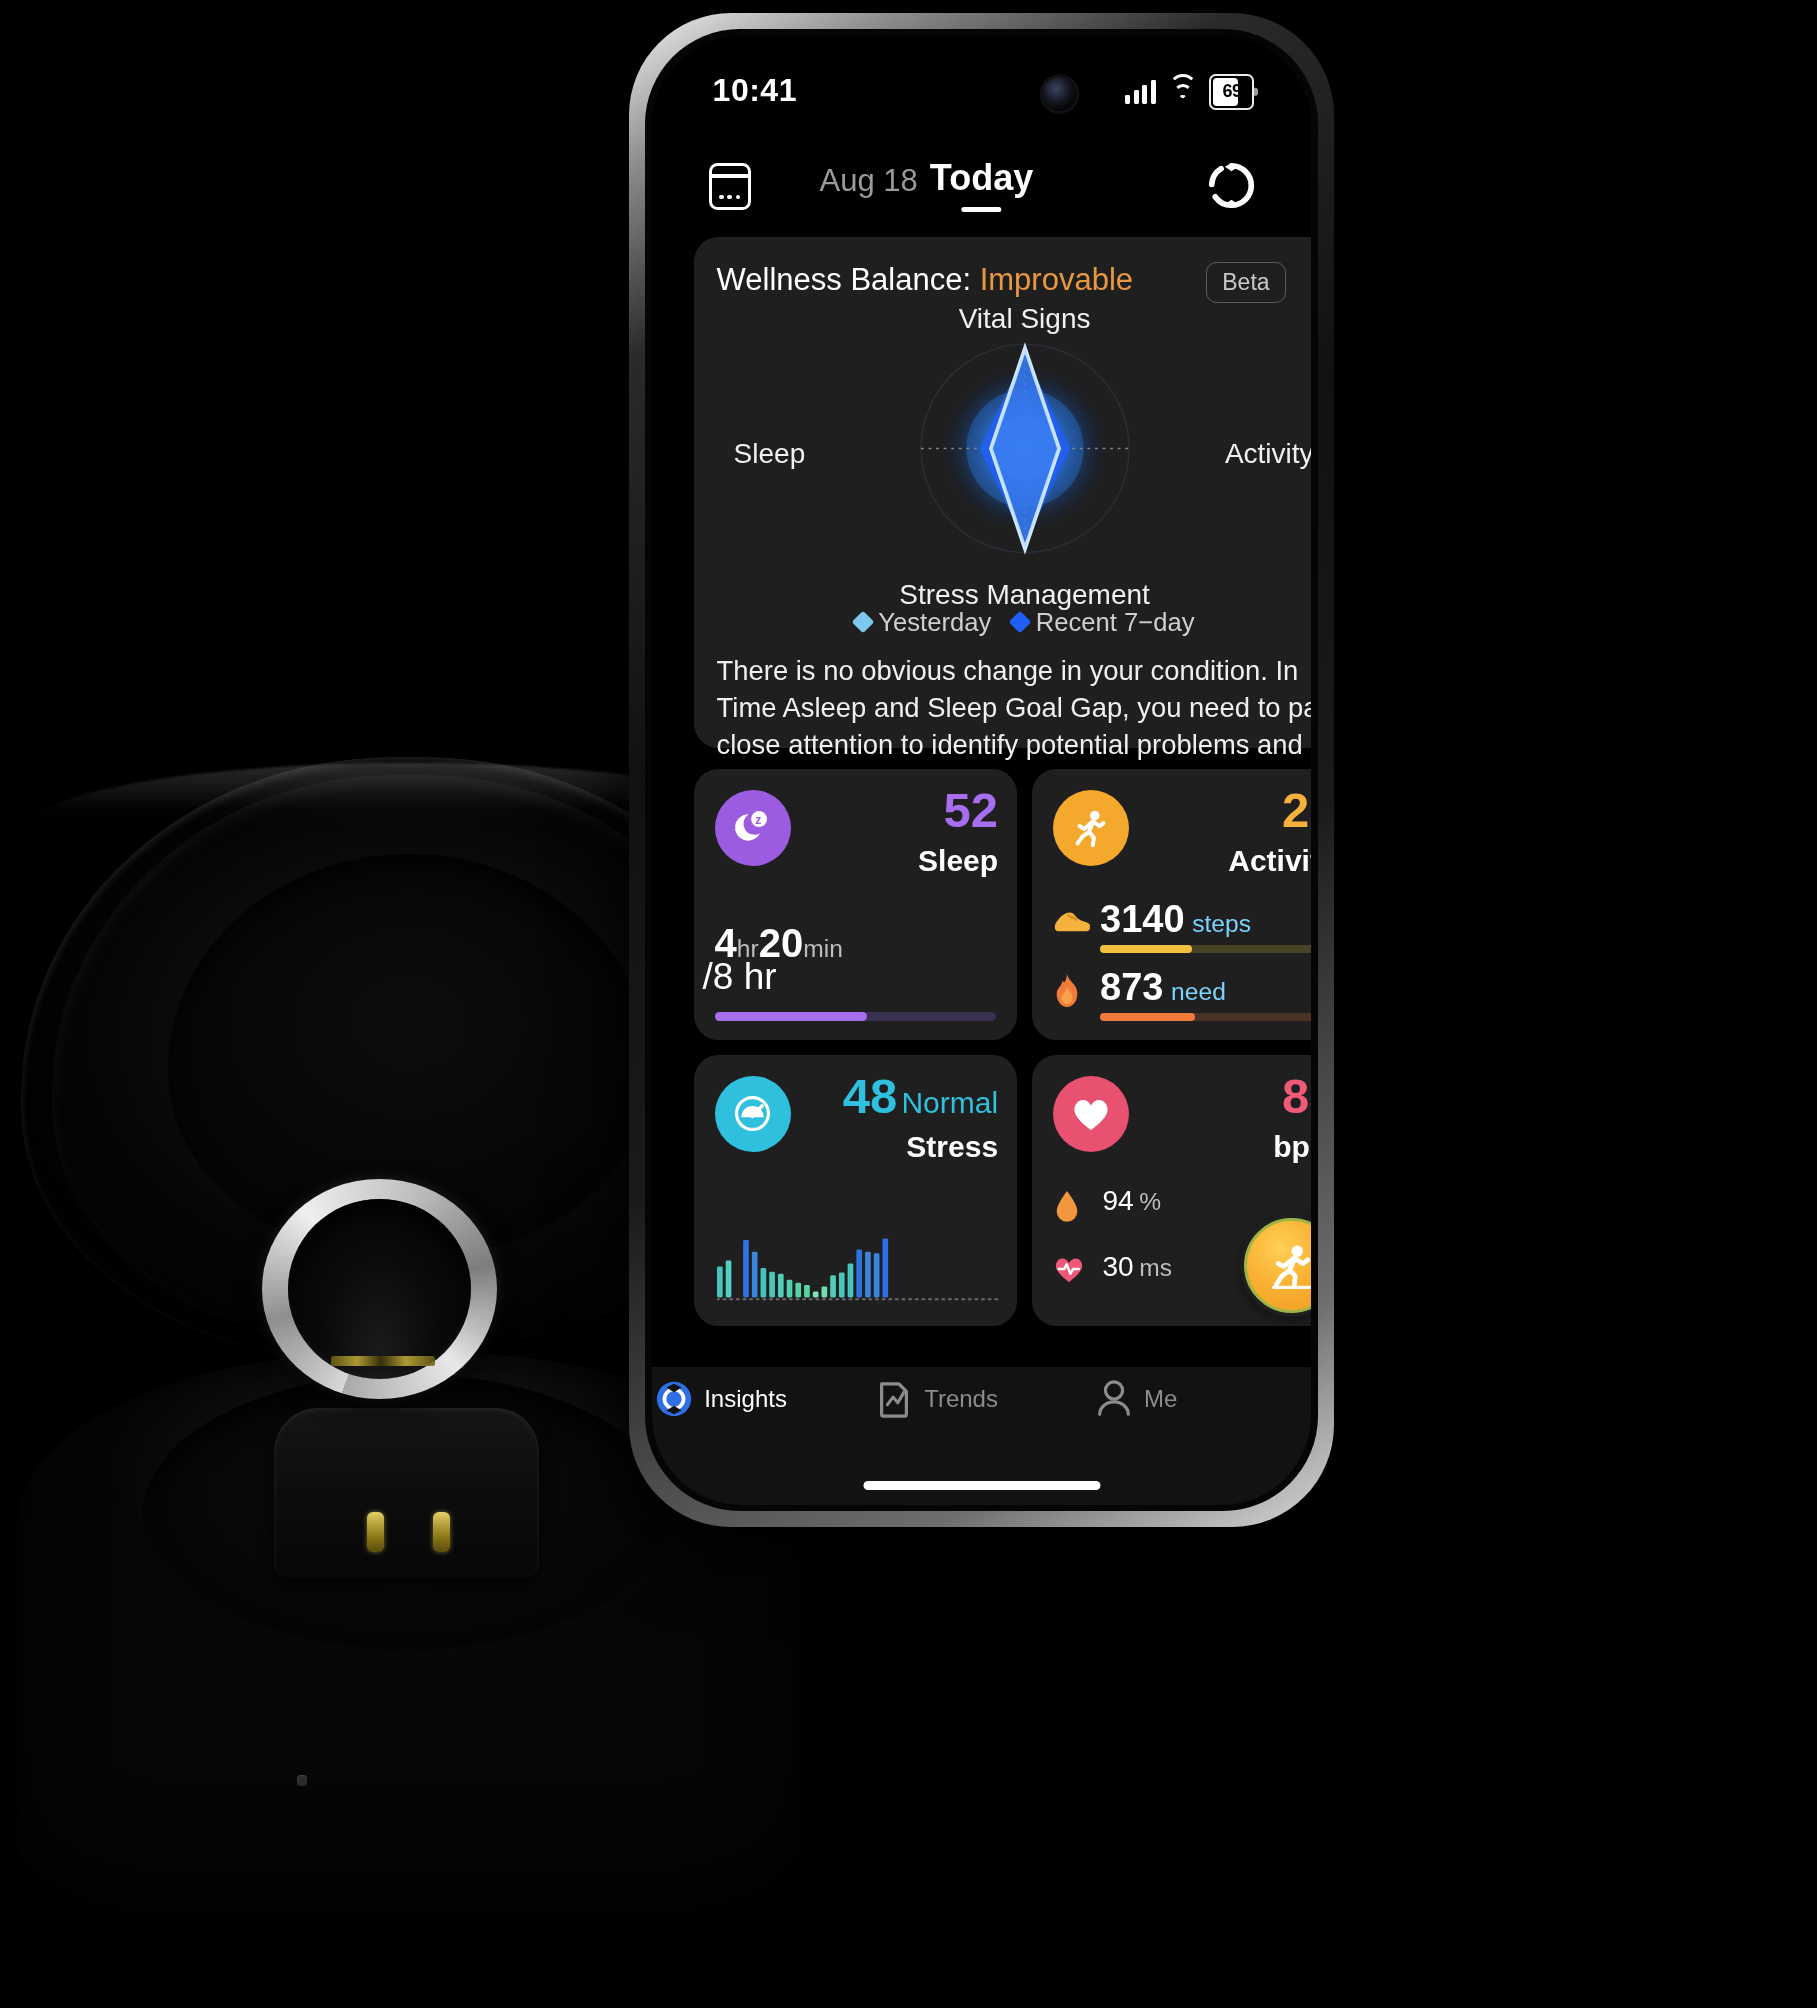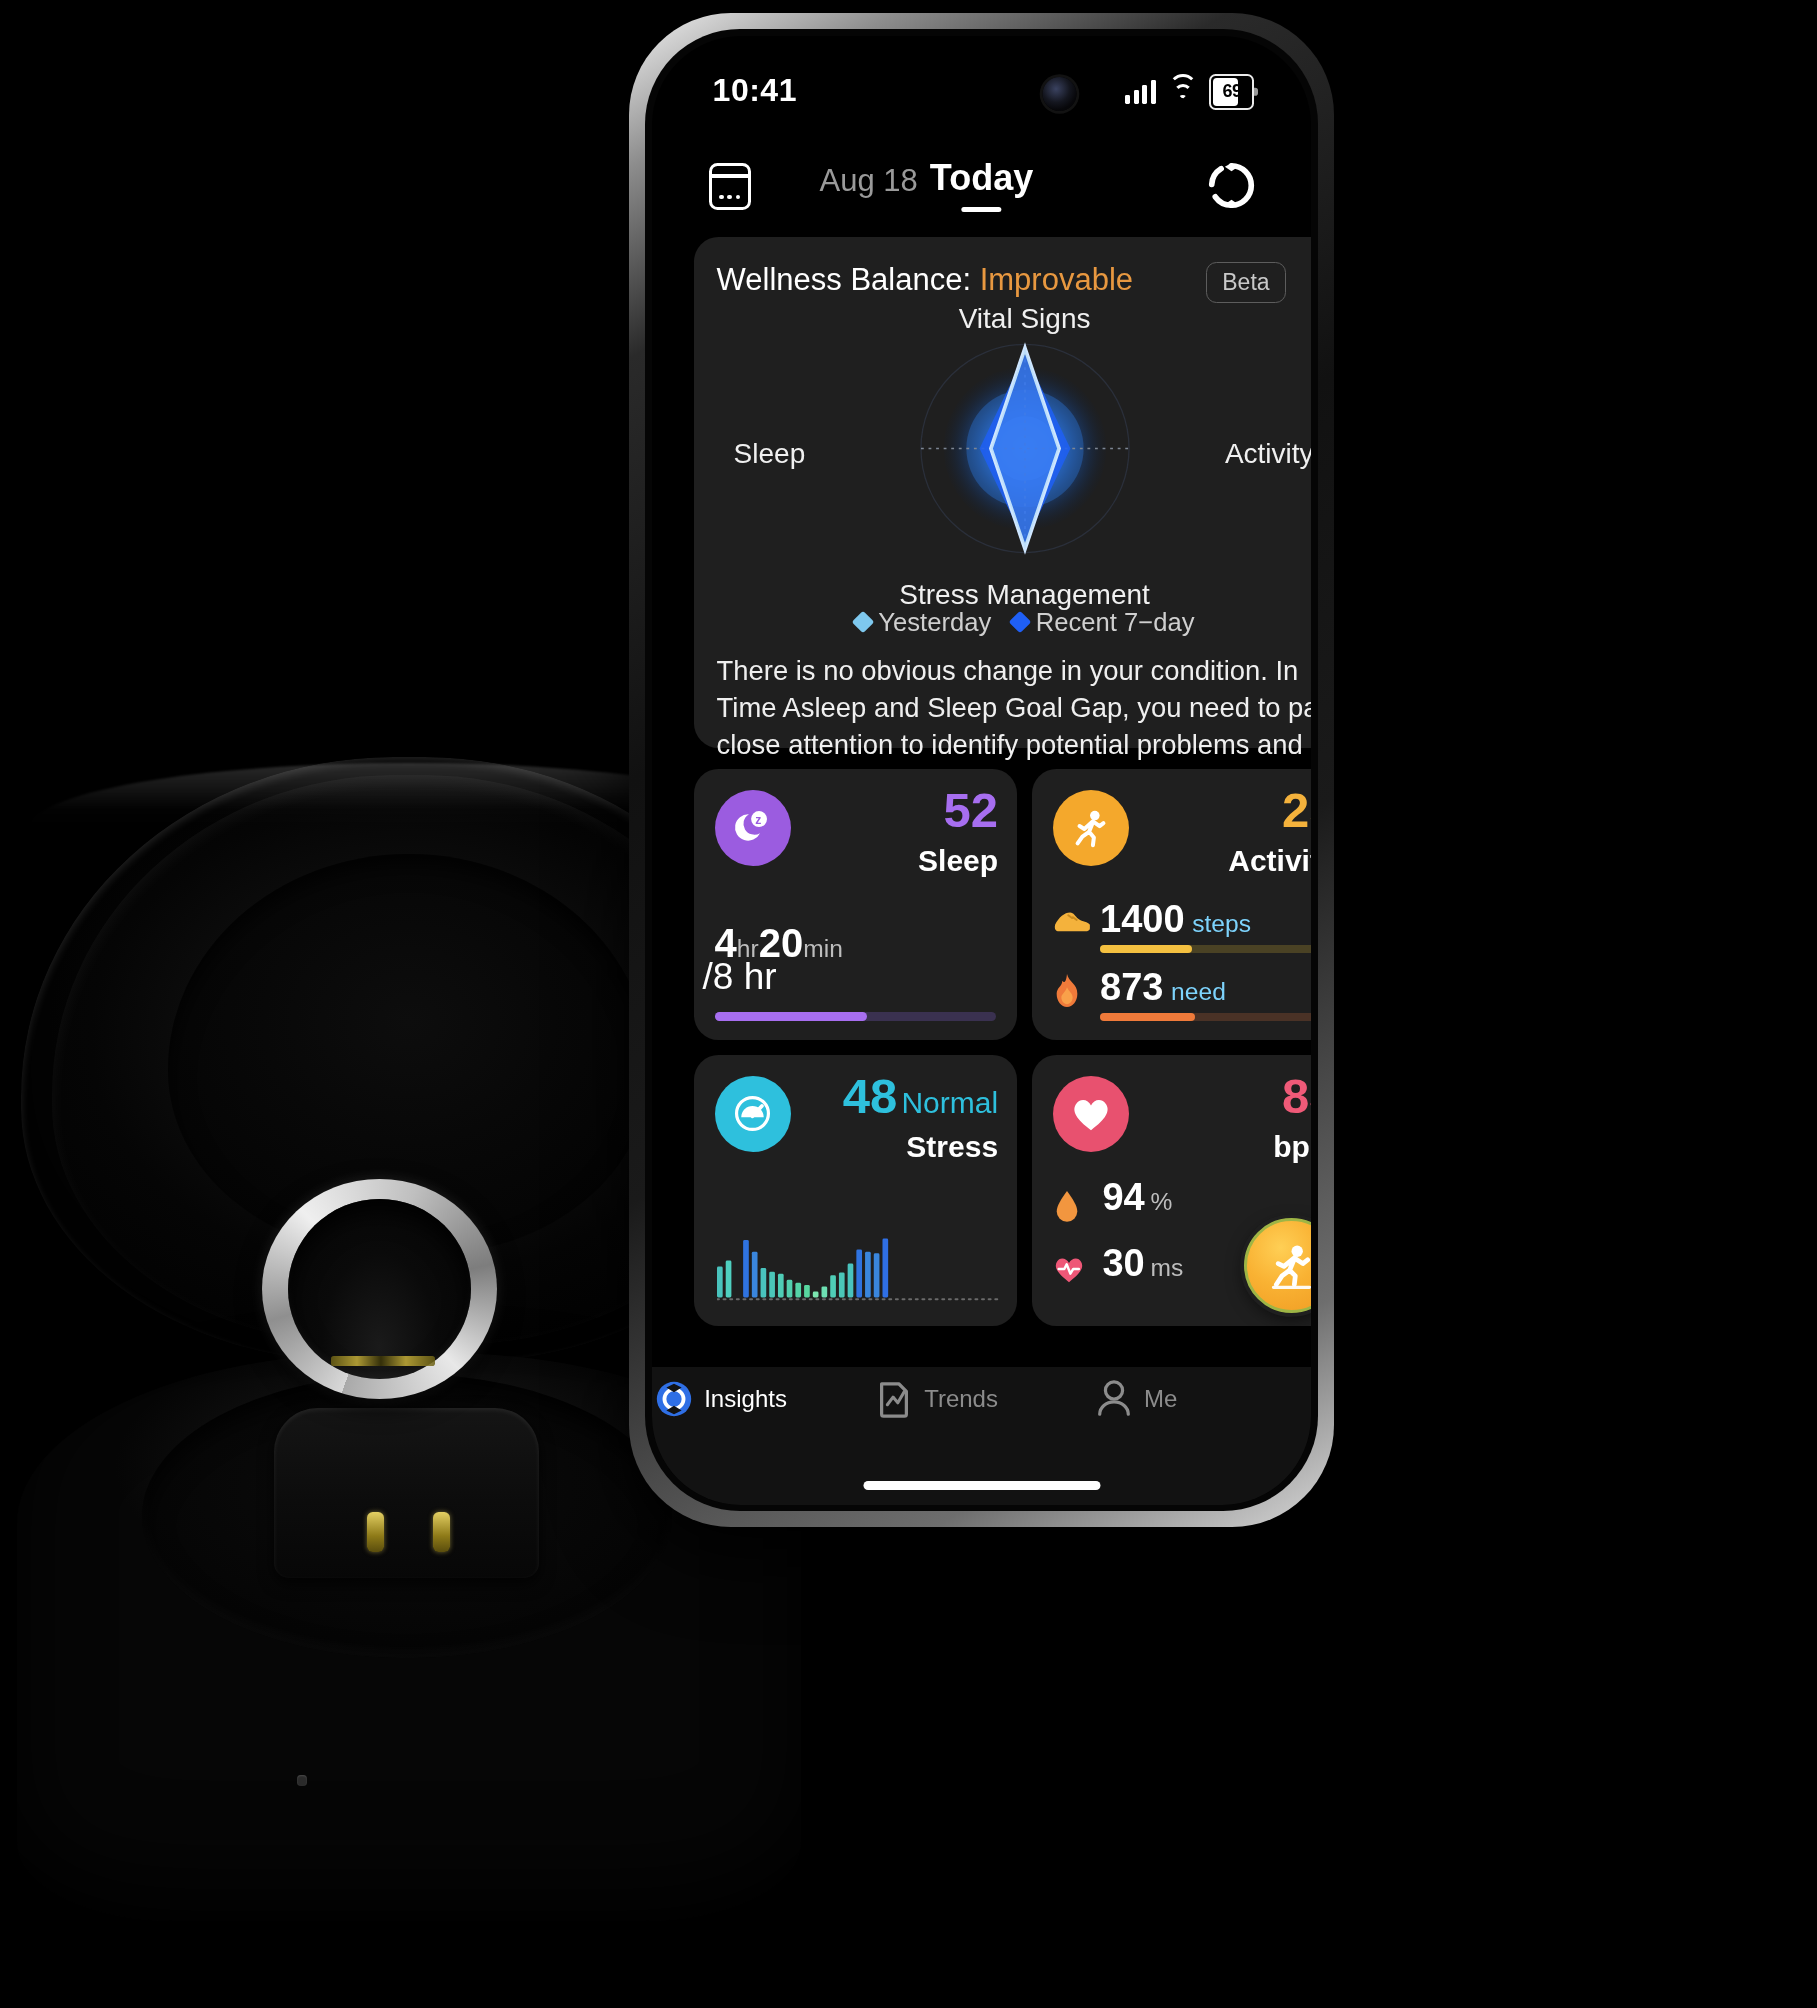--- a/index.html
+++ b/index.html
@@ -203,21 +203,21 @@
   .actline{ display:flex; align-items:baseline; gap:7.6px; margin-left:49px; }
   .actline .n{ font-size:38px; font-weight:700; color:#fff; }
   .actline .u{ font-size:24.6px; color:#7dd3fc; }
   .actbar{ margin-left:49px; margin-top:3.8px; height:7.6px; border-radius:4.7px; }
   .actbar i{ display:block; height:100%; border-radius:4.7px; }
   .acticon{ position:absolute; left:0; top:5.7px; width:42px; height:38px; }
 
   .stress-chart{ position:absolute; left:23px; bottom:21px; width:284px; height:85px; }
   .hr-sub{ position:absolute; left:21px; }
   .hr-sub.s1{ bottom:102px; } .hr-sub.s2{ bottom:36px; }
-  .hr-sub .n{ font-size:38px; font-weight:700; }
+  .hr-sub .n{ font-size:28px; font-weight:400; }
   .hr-sub .u{ font-size:24.6px; color:#bdbdbd; margin-left:5.7px; }
   .hr-ico{ display:inline-block; width:32px; height:36px; vertical-align:middle; margin-right:13.2px; }
 
   .fab{ position:absolute; right:17px; bottom:13.2px; width:95px; height:95px;
     border-radius:50%;
     background:radial-gradient(circle at 38% 30%, #ffcf55 0%, #f9b233 45%, #ef9a22 100%);
     border:3.8px solid #9eb545; display:flex; align-items:center; justify-content:center;
     box-shadow:0 0 0 3.8px #1f1f1f, 0 5.7px 17px rgba(0,0,0,.6); }
 
   
@@ -382,21 +382,21 @@
             </div>
 
             <div class="actrow r1">
               <div class="acticon">
                 <svg width="42" height="32" viewBox="0 0 44 34">
                   <path d="M4 22 C8 14 14 9 20 9 C24 9 25 13 29 16 C33 19 39 19 41 22 L41 26 C41 28 39 29 36 29 L8 29 C5 29 3 27 4 22 Z" fill="#f4b23c"></path>
                   <path d="M18 12 l4 3 M23 14 l4 3" stroke="#c98b1e" stroke-width="2" stroke-linecap="round"></path>
                 </svg>
               </div>
               <div class="actline">
-                <span class="n">1400</span>
+                <span class="n">3140</span>
                 <span class="u">steps</span>
               </div>
               <div class="actbar" style="background:#4a4224">
                       <i id="steps-bar" style="background: rgb(244, 192, 64); width: 39%;"></i>
                     </div>
             </div>
 
             <div class="actrow r2">
               <div class="acticon">
                 <svg width="32" height="38" viewBox="0 0 34 40">

